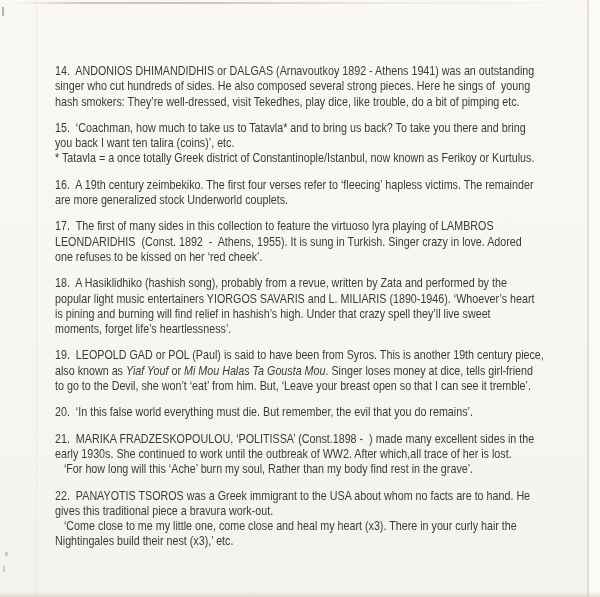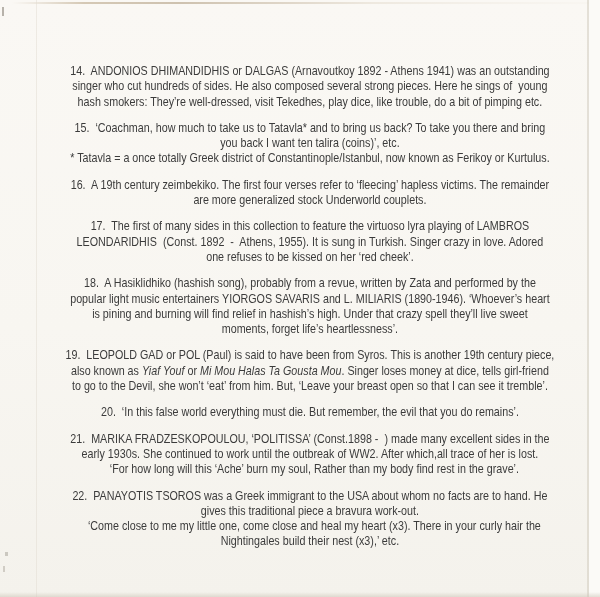--- a/index.html
+++ b/index.html
@@ -7,21 +7,20 @@
     padding: 0;
     background: #ffffff;
   }
   .page {
     position: relative;
     width: 600px;
     height: 597px;
     background: linear-gradient(180deg, #faf8f4 0%, #f8f6f1 55%, #f4f2ec 100%);
     overflow: hidden;
     font-family: "Liberation Sans", "DejaVu Sans", sans-serif;
-    text-align: center;
   }
   
   .edge-top {
     position: absolute;
     top: 2px; left: 0; right: 0;
     height: 2px;
     background: linear-gradient(to right,
       rgba(214,202,184,0) 2%,
       rgba(206,192,170,0.85) 14%,
       rgba(201,188,168,0.9) 30%,

